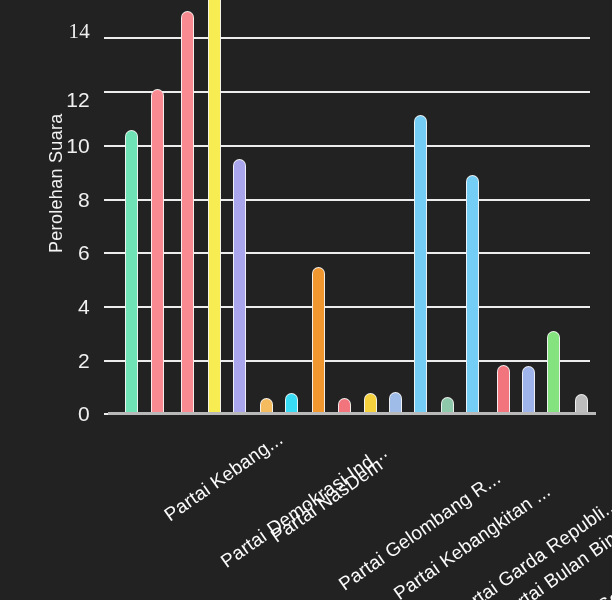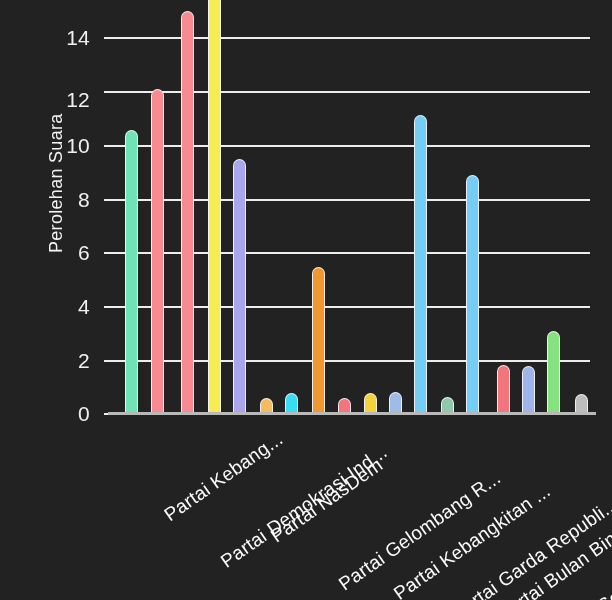--- a/index.html
+++ b/index.html
@@ -89,21 +89,21 @@
 
     <div class="ytick-mark" style="top:37px;"></div>
     <div class="ytick-mark" style="top:91px;"></div>
     <div class="ytick-mark" style="top:145px;"></div>
     <div class="ytick-mark" style="top:199px;"></div>
     <div class="ytick-mark" style="top:252px;"></div>
     <div class="ytick-mark" style="top:306px;"></div>
     <div class="ytick-mark" style="top:360px;"></div>
     <div class="ytick-mark" style="top:413px;"></div>
 
-    <div class="ytick-label" style="top:27px;">14</div>
+    <div class="ytick-label" style="top:21px;font-family:Liberation Serif, serif;">14</div>
     <div class="ytick-label" style="top:89px;">12</div>
     <div class="ytick-label" style="top:135px;">10</div>
     <div class="ytick-label" style="top:189px;">8</div>
     <div class="ytick-label" style="top:242px;">6</div>
     <div class="ytick-label" style="top:296px;">4</div>
     <div class="ytick-label" style="top:350px;">2</div>
     <div class="ytick-label" style="top:403px;">0</div>
 
     <div id="bars-layer">
         <div class="bar" style="left: 124.5px; width: 13px; top: 129.657px; height: 283.343px; background: rgb(111, 227, 182);"></div>

